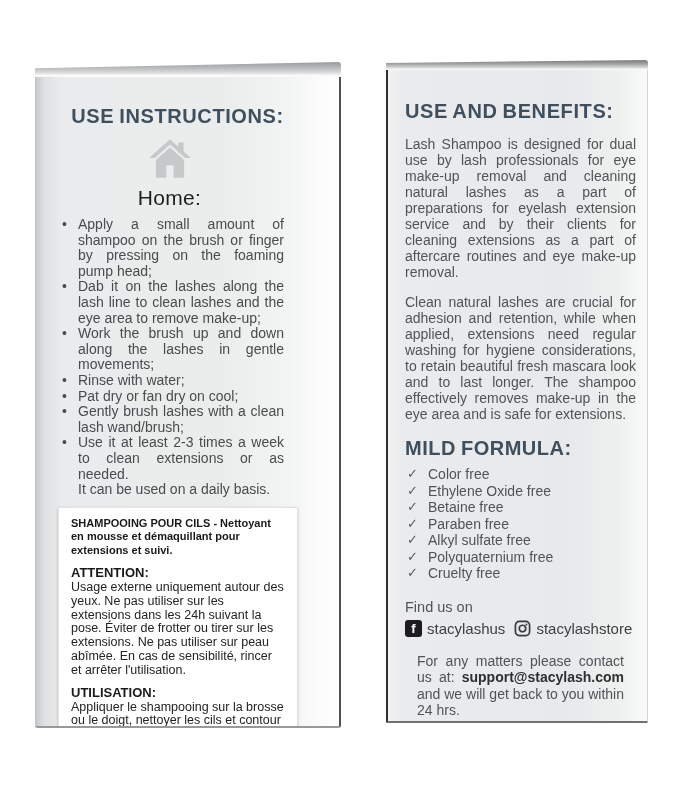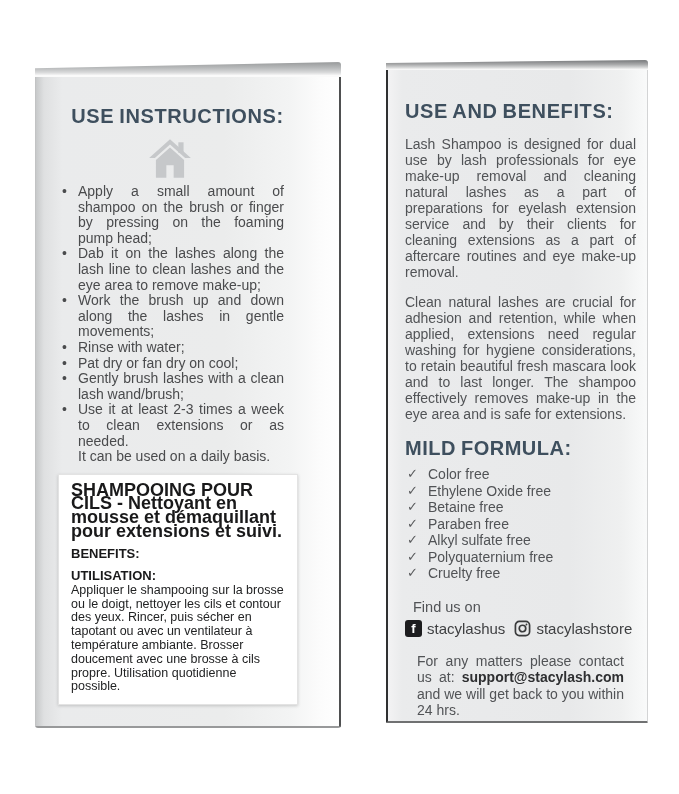--- a/index.html
+++ b/index.html
@@ -37,21 +37,21 @@
     font-size:14px;line-height:15.6px;color:#4a4b4d;text-align:justify;
   }
   ul.instructions li{display:grid;grid-template-columns:16px 1fr;}
   .bullet{font-size:14px;line-height:15.6px;}
   .li-text{white-space:pre-line;}
   .label-box{
     margin:9px 0 0 22px;width:240px;box-sizing:border-box;background:#ffffff;
     padding:9px 12px 10px;border:1px solid #e3e3e3;box-shadow:0 1px 3px rgba(0,0,0,.18);
     color:#19191a;
   }
-  .label-title{margin:0 0 7px;font-size:18px;line-height:13.8px;font-weight:700;}
+  .label-title{margin:0 0 7px;font-size:11px;line-height:13.8px;font-weight:700;}
   .label-h{margin:7px 0 1px;font-size:13px;font-weight:700;}
   .label-p{margin:0;font-size:12.5px;line-height:13.8px;color:#222324;}
   
   .box-right{left:386px;top:60px;width:262px;height:664px;border-radius:3px;}
   .box-right .bevel{
     height:9px;
     background:linear-gradient(180deg,#76787a 0%,#a9aaab 50%,#d8d9d9 85%,#f2f2f2 100%);
     clip-path:polygon(0 30%,100% 0,100% 100%,0 100%);
     border-bottom:1px solid #f8f8f8;
   }
@@ -59,21 +59,21 @@
     height:653px;box-sizing:border-box;overflow:hidden;padding:0 11px 6px 17px;
     background:linear-gradient(90deg,#f3f3f4 0px,#eaebec 14px,#e8e9ea 70%,#eff0f0 90%,#f9fafa 100%);
     border-left:2px solid #2f3031;border-bottom:2px solid #707172;border-right:1px solid #d3d4d5;
   }
   .box-right .panel-title{text-align:left;margin:30px 0 13px;}
   .rp-para{margin:5px 0 14px;font-size:14px;line-height:16px;color:#515356;text-align:justify;}
   .formula-title{margin:15px 0 6px;font-size:20px;font-weight:600;color:#3e4f5e;letter-spacing:.5px;word-spacing:-1px;}
   ul.formula{list-style:none;margin:0;padding:0;font-size:14px;line-height:16.5px;color:#515356;}
   ul.formula li{display:grid;grid-template-columns:23px 1fr;}
   .check{color:#5a5b5d;font-size:13px;line-height:16.5px;padding-left:2px;}
-  .find-us{margin:17px 8px 0;font-size:14.5px;color:#515356;}
+  .find-us{margin:17px 0 0;font-size:14.5px;color:#515356;}
   .social-row{display:flex;align-items:center;margin-top:5px;font-size:15px;color:#3e3f41;}
   .fb-icon{
     width:17px;height:17px;border-radius:3px;background:#1c1c1e;color:#fff;
     display:inline-flex;align-items:center;justify-content:center;
     font-weight:700;font-size:13px;margin-right:5px;
   }
   .ig-icon{display:inline-flex;margin:0 5px 0 9px;}
   .contact{margin:16px 12px 0;font-size:14px;line-height:16.5px;color:#515356;text-align:justify;}
   .contact .email{font-weight:700;color:#2e2f31;}
   .website{margin:15px 0 0;text-align:center;font-size:20px;color:#202123;letter-spacing:.3px;}
@@ -87,20 +87,21 @@
     <h1 class="panel-title">USE INSTRUCTIONS:</h1>
 
     <span class="home-icon">
       <svg width="48" height="42" viewBox="0 0 46 40" aria-hidden="true">
         <rect x="31" y="4" width="5" height="10" fill="#c6c8ca"></rect>
         <path d="M23 1 L3 19 L8.5 19 L23 6 L37.5 19 L43 19 Z" fill="#c6c8ca"></path>
         <path fill-rule="evenodd" d="M23 9 L9.5 21 L9.5 38 L36.5 38 L36.5 21 Z M19.5 26 h7 v12 h-7 Z" fill="#c6c8ca"></path>
       </svg>
     </span>
 
+    <h2 class="home-heading">Home:</h2>
 
     <ul class="instructions">
 
         <li>
           <span class="bullet">•</span>
           <span class="li-text">Apply a small amount of shampoo on the brush or finger by pressing on the foaming pump head;</span>
         </li>
 
         <li>
           <span class="bullet">•</span>
@@ -129,21 +130,22 @@
 
         <li>
           <span class="bullet">•</span>
           <span class="li-text">Use it at least 2-3 times a week to clean extensions or as needed.
 It can be used on a daily basis.</span>
         </li>
       </ul>
 
     <div class="label-box">
       <p class="label-title">SHAMPOOING POUR CILS - Nettoyant en mousse et démaquillant pour extensions et suivi.</p>
-      <p class="label-h">BENEFITS:</p>
+      <p class="label-h">ATTENTION:</p>
+      <p class="label-p">Usage externe uniquement autour des yeux. Ne pas utiliser sur les extensions dans les 24h suivant la pose. Éviter de frotter ou tirer sur les extensions. Ne pas utiliser sur peau abîmée. En cas de sensibilité, rincer et arrêter l'utilisation.</p>
       <p class="label-h">UTILISATION:</p>
       <p class="label-p">Appliquer le shampooing sur la brosse ou le doigt, nettoyer les cils et contour des yeux. Rincer, puis sécher en tapotant ou avec un ventilateur à température ambiante. Brosser doucement avec une brosse à cils propre. Utilisation quotidienne possible.</p>
     </div>
   </div>
 </section>
 
 <section class="box box-right">
   <div class="bevel"></div>
   <div class="face">
     <h1 class="panel-title">USE AND BENEFITS:</h1>

